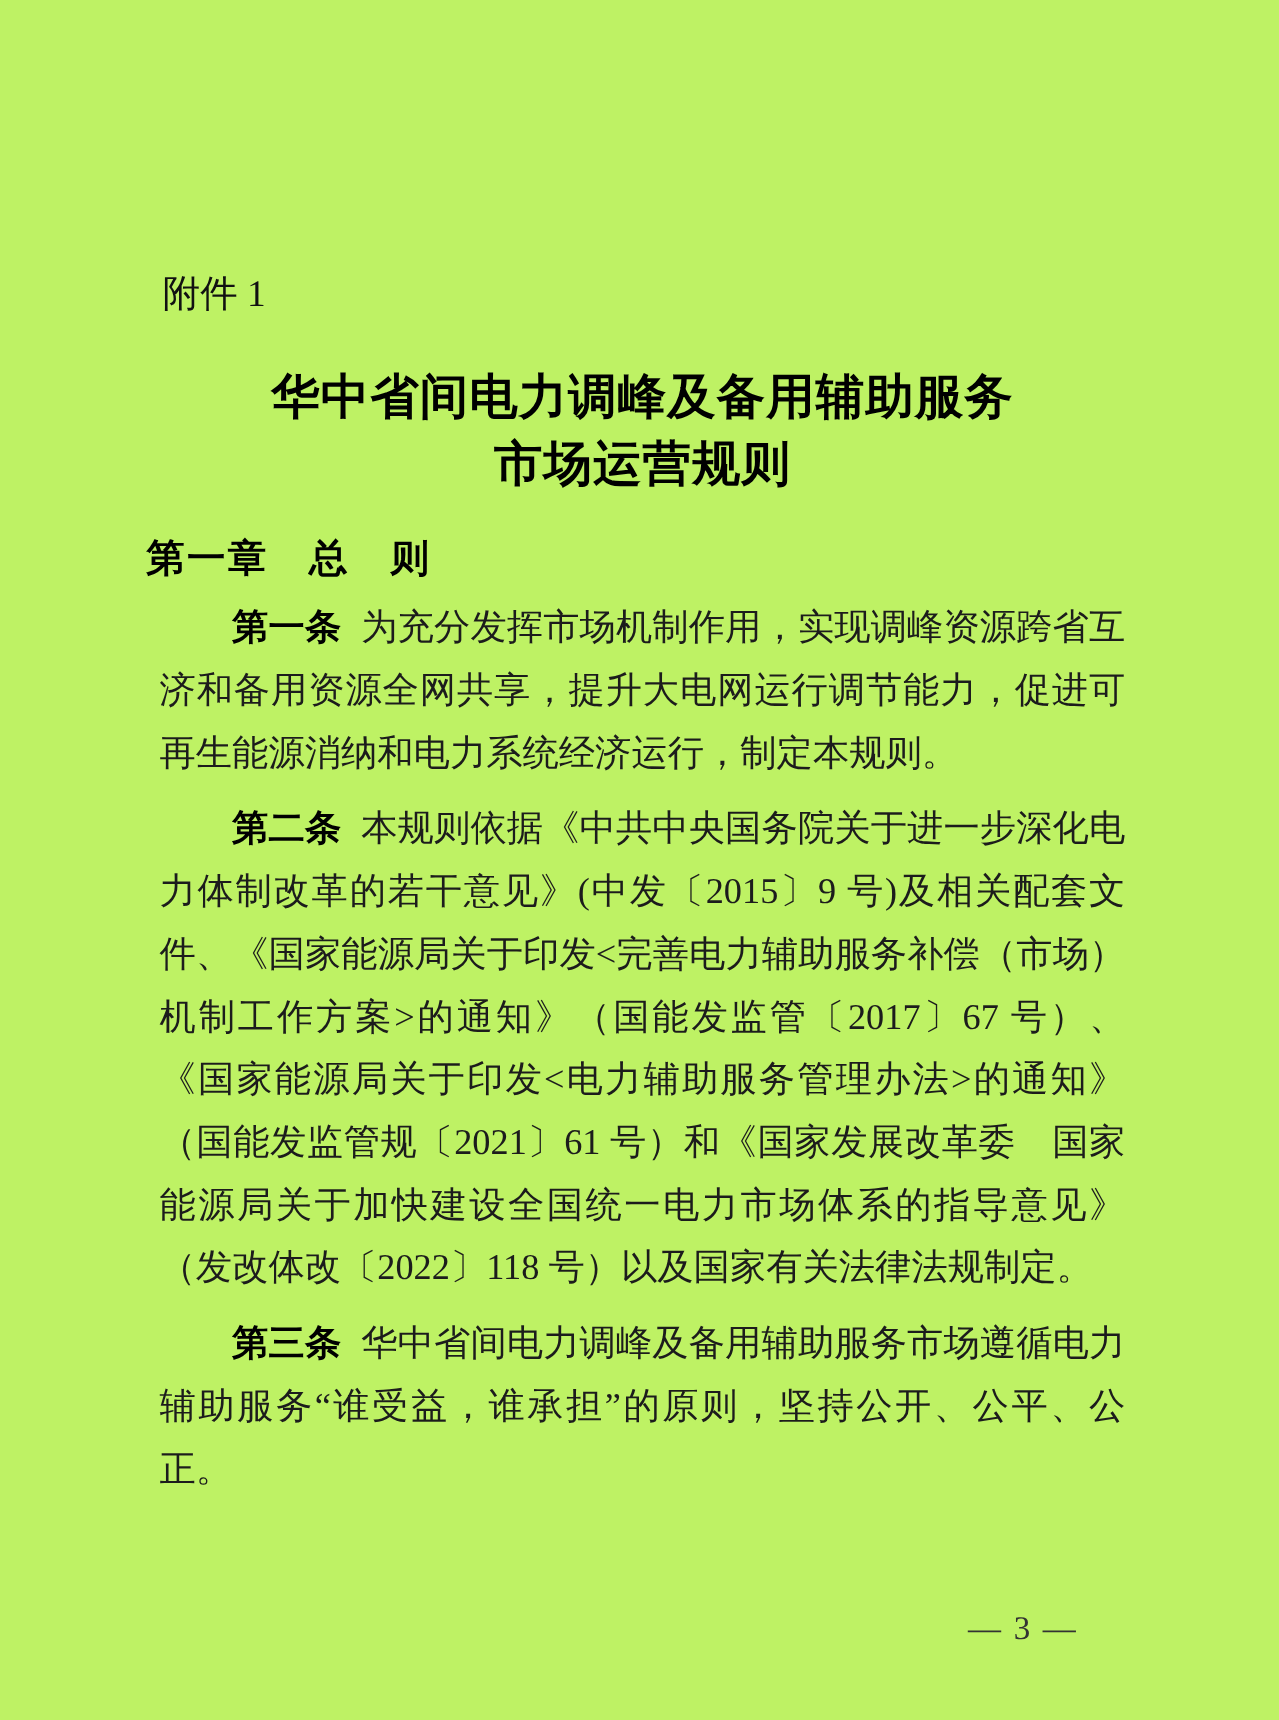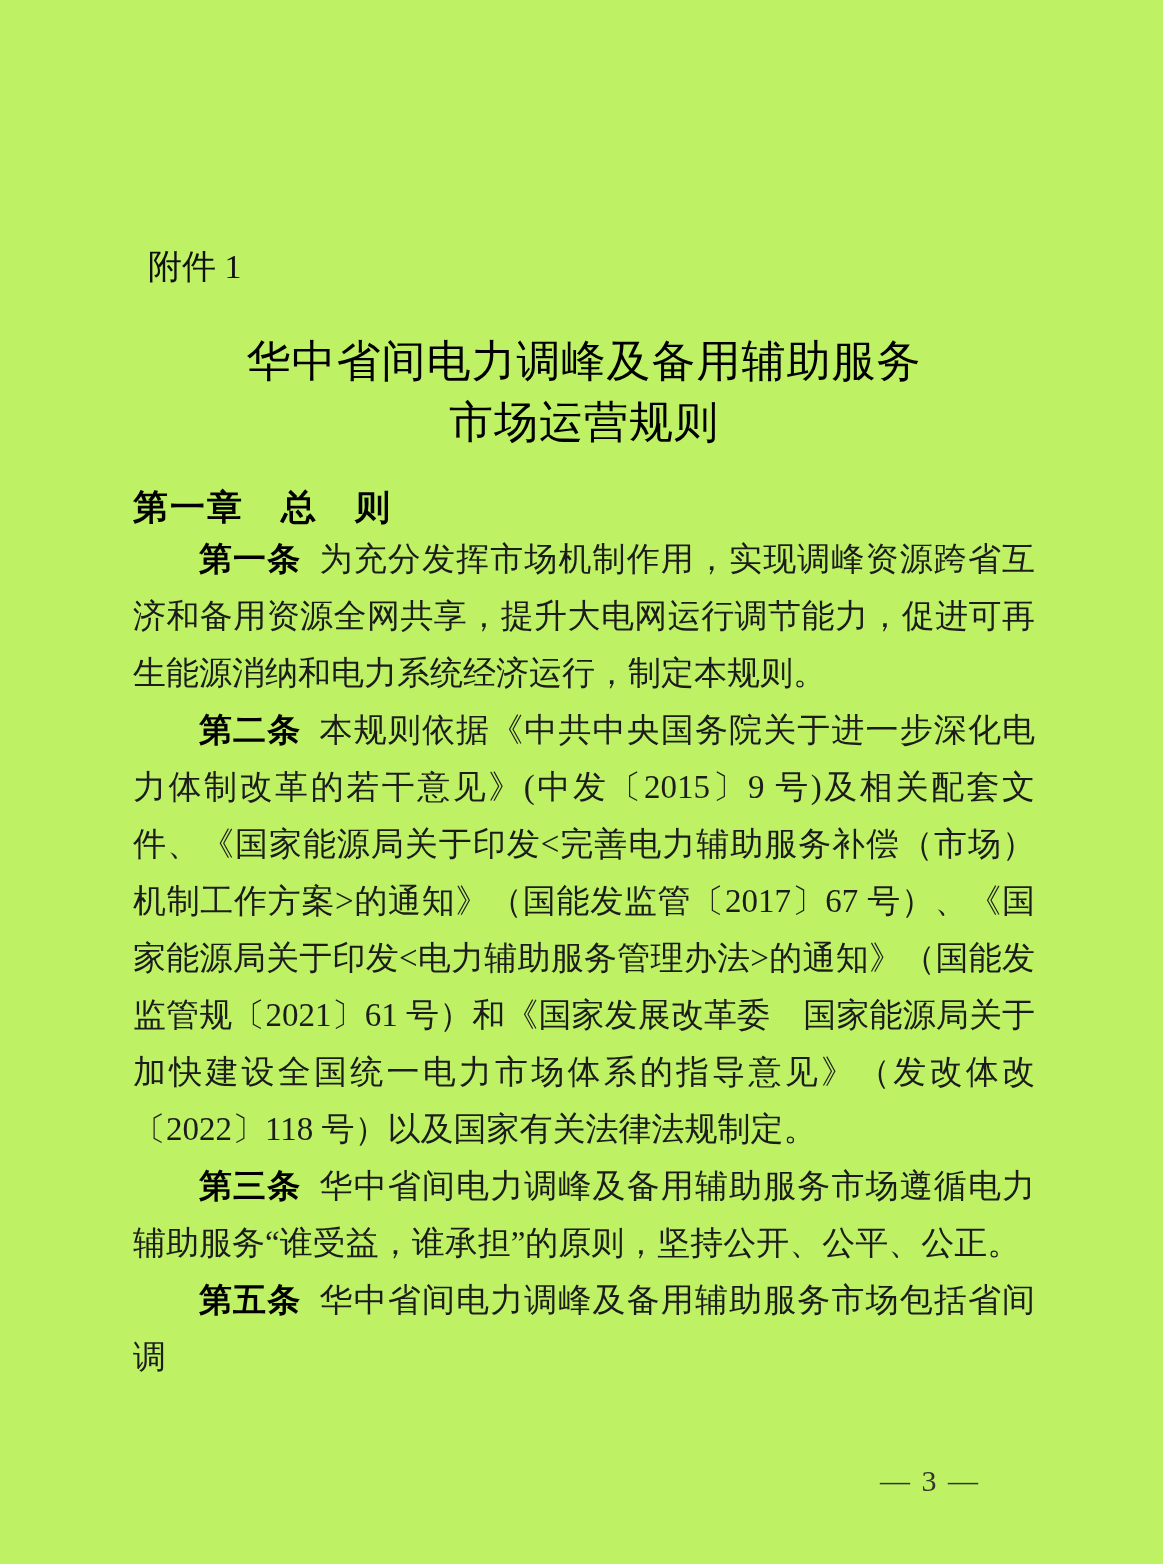--- a/index.html
+++ b/index.html
@@ -24,21 +24,21 @@
     color: #111;
     font-family: "Liberation Serif", serif;
   }
   .doc-title {
     position: absolute;
     left: 133px;
     width: 902px;
     top: 330px;
     text-align: center;
     font-family: "Liberation Sans", sans-serif;
-    font-weight: normal;
+    font-weight: bold;
     color: #000;
     font-size: 44px;
     line-height: 61px;
     letter-spacing: 1px;
   }
   .chapter-heading {
     position: absolute;
     left: 133px;
     width: 902px;
     top: 484px;
@@ -53,21 +53,21 @@
     left: 133px;
     top: 531px;
     width: 902px;
     font-size: 33px;
     line-height: 57px;
     text-align: justify;
     text-justify: inter-ideograph;
     color: #1c1c1c;
   }
   .body-text p {
-    margin: 0;
+    margin: 12px;
     padding: 0;
     text-indent: 2em;
   }
   .article-label {
     font-weight: bold;
     margin-right: 0.55em;
     color: #000;
   }
   .page-number {
     position: absolute;
@@ -120,23 +120,20 @@
   <div class="body-text">
     <p>
       <span class="article-label">第一条</span><span>为充分发挥市场机制作用，实现调峰资源跨省互济和备用资源全网共享，提升大电网运行调节能力，促进可再生能源消纳和电力系统经济运行，制定本规则。</span>
     </p>
     <p>
       <span class="article-label">第二条</span><span>本规则依据《中共中央国务院关于进一步深化电力体制改革的若干意见》(中发〔2015〕9 号)及相关配套文件、《国家能源局关于印发&lt;完善电力辅助服务补偿（市场）机制工作方案&gt;的通知》（国能发监管〔2017〕67 号）、《国家能源局关于印发&lt;电力辅助服务管理办法&gt;的通知》（国能发监管规〔2021〕61 号）和《国家发展改革委　国家能源局关于加快建设全国统一电力市场体系的指导意见》（发改体改〔2022〕118 号）以及国家有关法律法规制定。</span>
     </p>
     <p>
       <span class="article-label">第三条</span><span>华中省间电力调峰及备用辅助服务市场遵循电力辅助服务“谁受益，谁承担”的原则，坚持公开、公平、公正。</span>
     </p>
-    <p>
-      <span class="article-label">第五条</span><span>华中省间电力调峰及备用辅助服务市场包括省间调</span>
-    </p>
   </div>
 
   <div class="page-number">— 3 —</div>
 
   <div class="logo">
     <span class="logo-latin" style="color: rgb(227, 0, 15);">ESCN</span>
     <span class="logo-chinese" style="color: rgb(227, 0, 15);">中国储能网</span>
   </div>
 
 </div>

